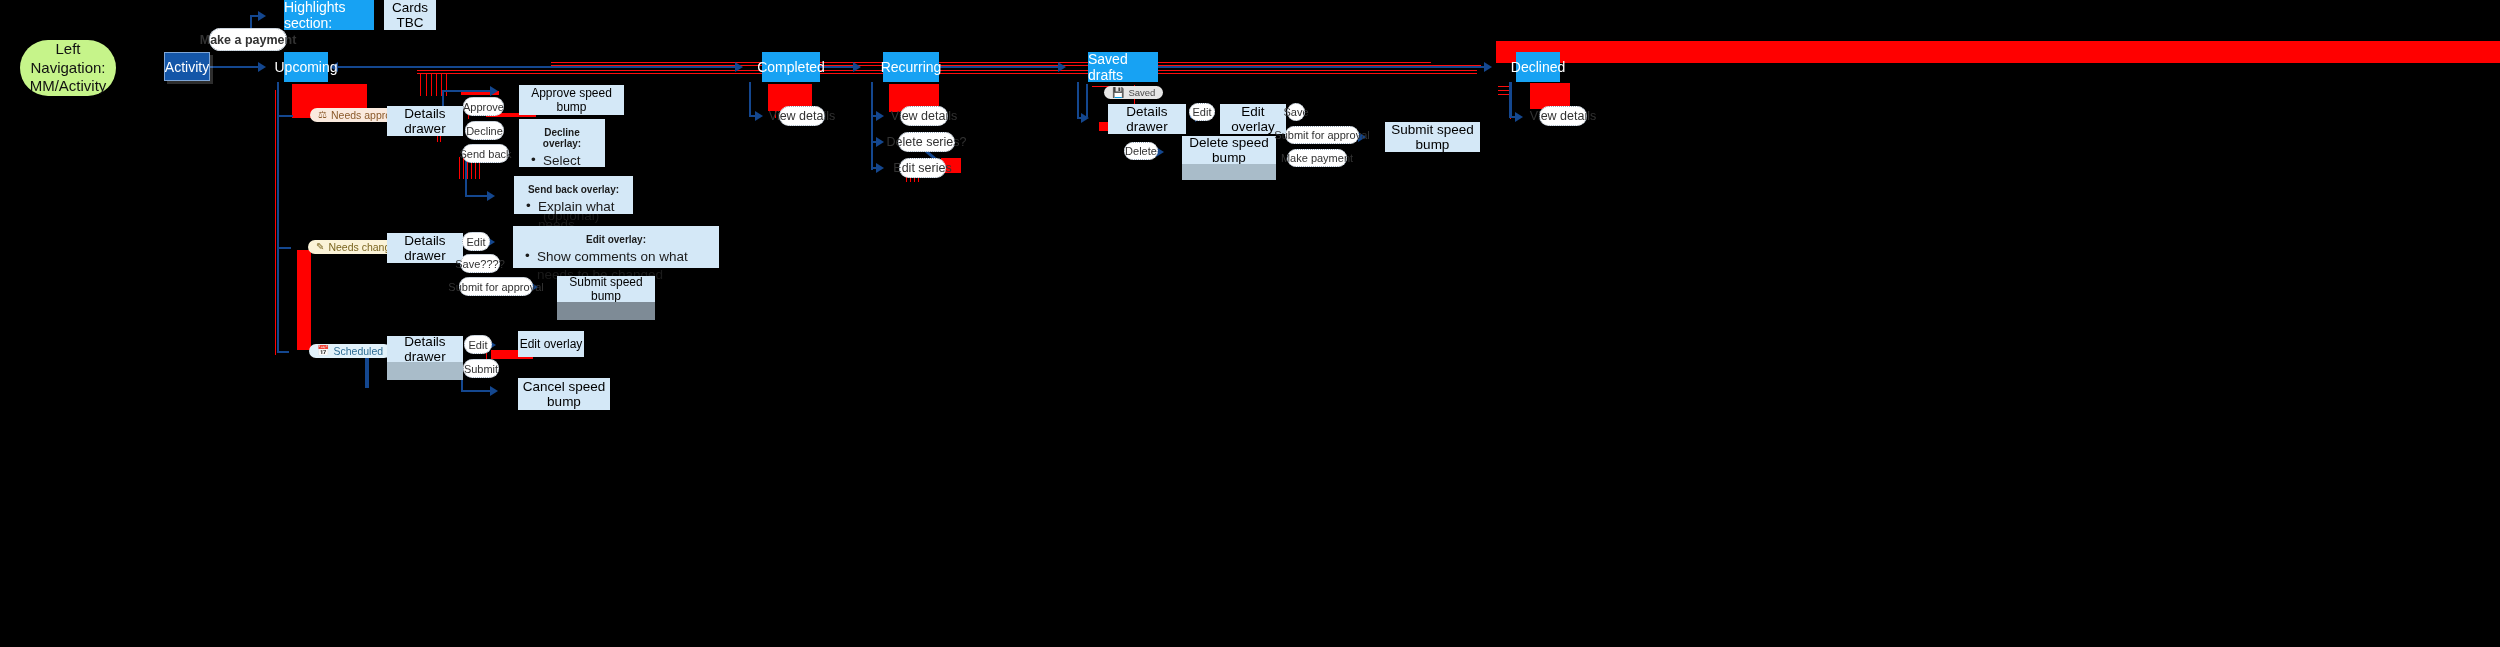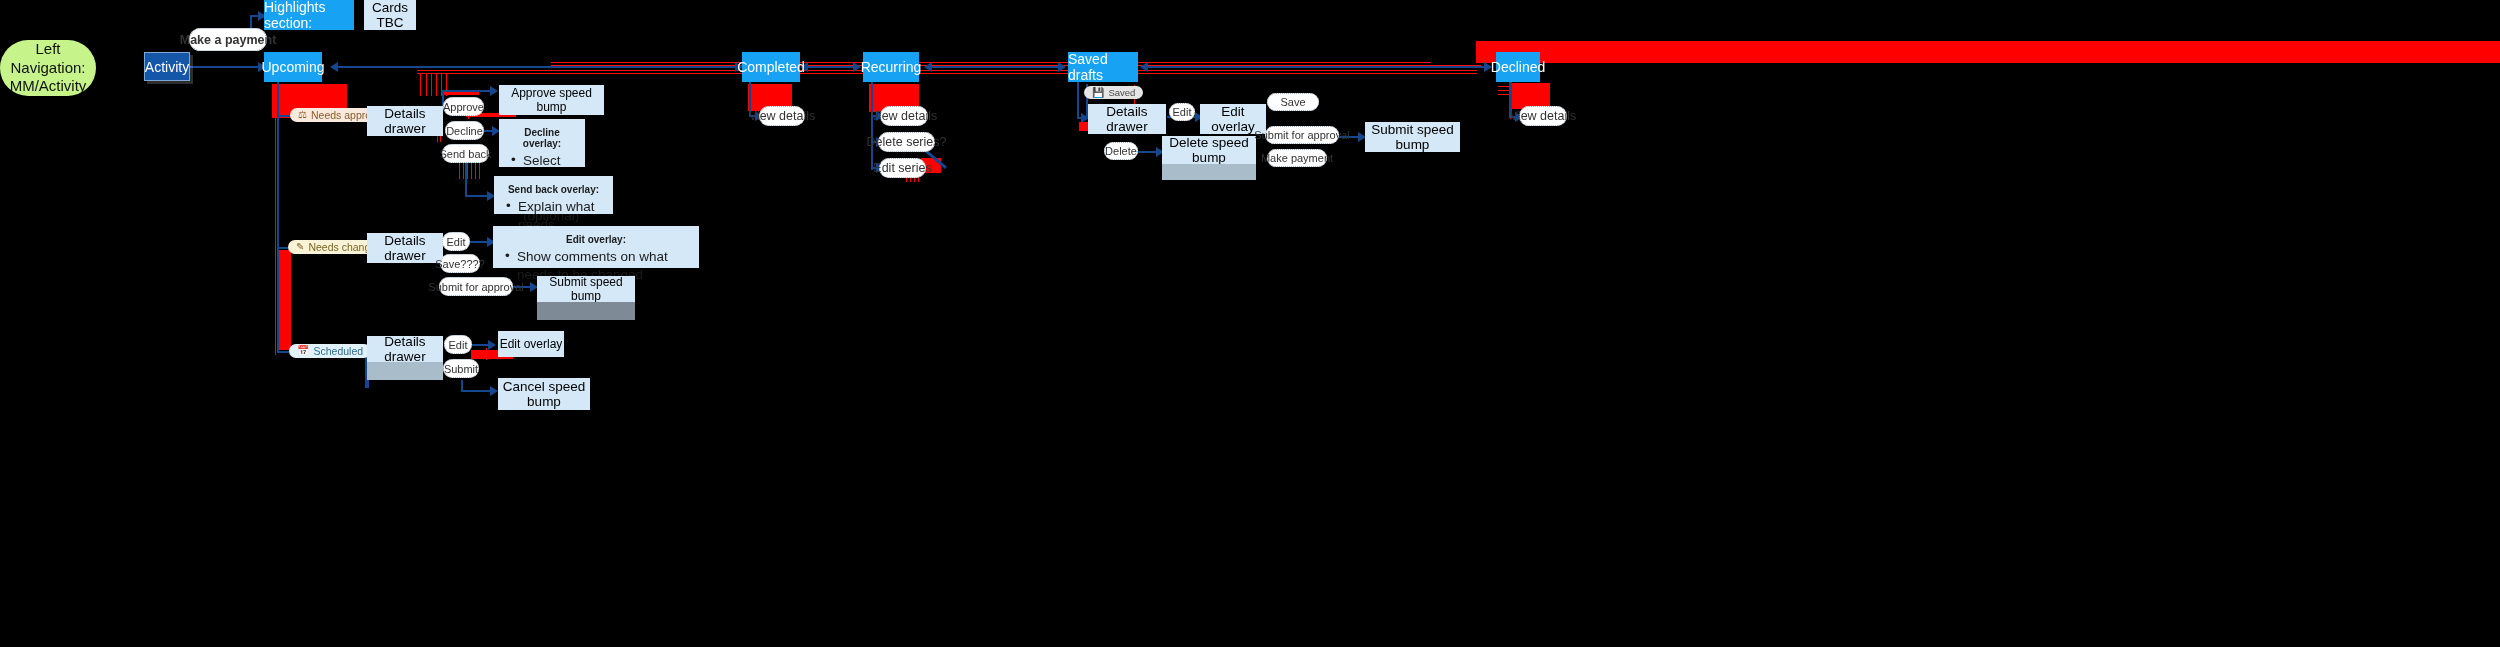--- a/index.html
+++ b/index.html
@@ -1,20 +1,20 @@
 <!DOCTYPE html>
 <html><head>
 <meta charset="utf-8">
 <style>
   html,body{margin:0;padding:0;background:#000;}
   body{font-family:"Liberation Sans",sans-serif;}
   #stage{position:relative;width:2500px;height:647px;background:#000;overflow:hidden;}
 
   
-  .abs{position:absolute;box-sizing:border-box;}
+  .abs{position:absolute;box-sizing:border-box;margin-left:20px;}
 
   
   .pill{
     border-radius:999px;background:#c6f48a;color:#111;
     display:flex;align-items:center;justify-content:center;text-align:center;
     font-size:15px;line-height:1.25;font-weight:400;flex-direction:column;
   }
   .nav-box{
     background:#1456a8;color:#fff;border:1px solid #7fa6d6;
     display:flex;align-items:center;justify-content:center;
@@ -238,21 +238,21 @@
   <div class="abs tab-box" style="left:264px;top:0px;width:90px;height:30px;">
     <span>Highlights section:</span>
   </div>
   <div class="abs light-box" style="left:364px;top:0px;width:52px;height:30px;">
     <span>Cards TBC</span>
   </div>
   <div class="abs btn-pill big" style="left:190px;top:29px;width:76px;height:21px;font-weight:bold;">
     <span>Make a payment</span>
   </div>
 
-  <div class="abs tab-box" style="left:264px;top:52px;width:58px;height:30px;">
+  <div class="abs tab-box" style="left:264px;top:52px;width:44px;height:30px;">
     <span>Upcoming</span>
   </div>
   <div class="abs tab-box" style="left:742px;top:52px;width:58px;height:30px;">
     <span>Completed</span>
   </div>
   <div class="abs tab-box" style="left:863px;top:52px;width:56px;height:30px;">
     <span>Recurring</span>
   </div>
   <div class="abs tab-box" style="left:1068px;top:52px;width:70px;height:30px;">
     <span>Saved drafts</span>
@@ -379,21 +379,21 @@
     <span>Edit overlay</span>
   </div>
   <div class="abs btn-pill" style="left:1105px;top:143px;width:32px;height:16px;">
     <span>Delete</span>
   </div>
   <div class="abs light-box" style="left:1162px;top:136px;width:94px;height:28px;">
     <span>Delete speed bump</span>
   </div>
   <div class="abs grey-strip light" style="left:1162px;top:164px;width:94px;height:16px;"></div>
 
-  <div class="abs btn-pill" style="left:1268px;top:94px;width:50px;height:16px;">
+  <div class="abs btn-pill" style="left:1268px;top:104px;width:16px;height:16px;">
     <span>Save</span>
   </div>
   <div class="abs btn-pill" style="left:1266px;top:127px;width:72px;height:16px;">
     <span>Submit for approval</span>
   </div>
   <div class="abs btn-pill" style="left:1268px;top:150px;width:58px;height:16px;">
     <span>Make payment</span>
   </div>
   <div class="abs light-box" style="left:1365px;top:122px;width:95px;height:30px;">
     <span>Submit speed bump</span>

